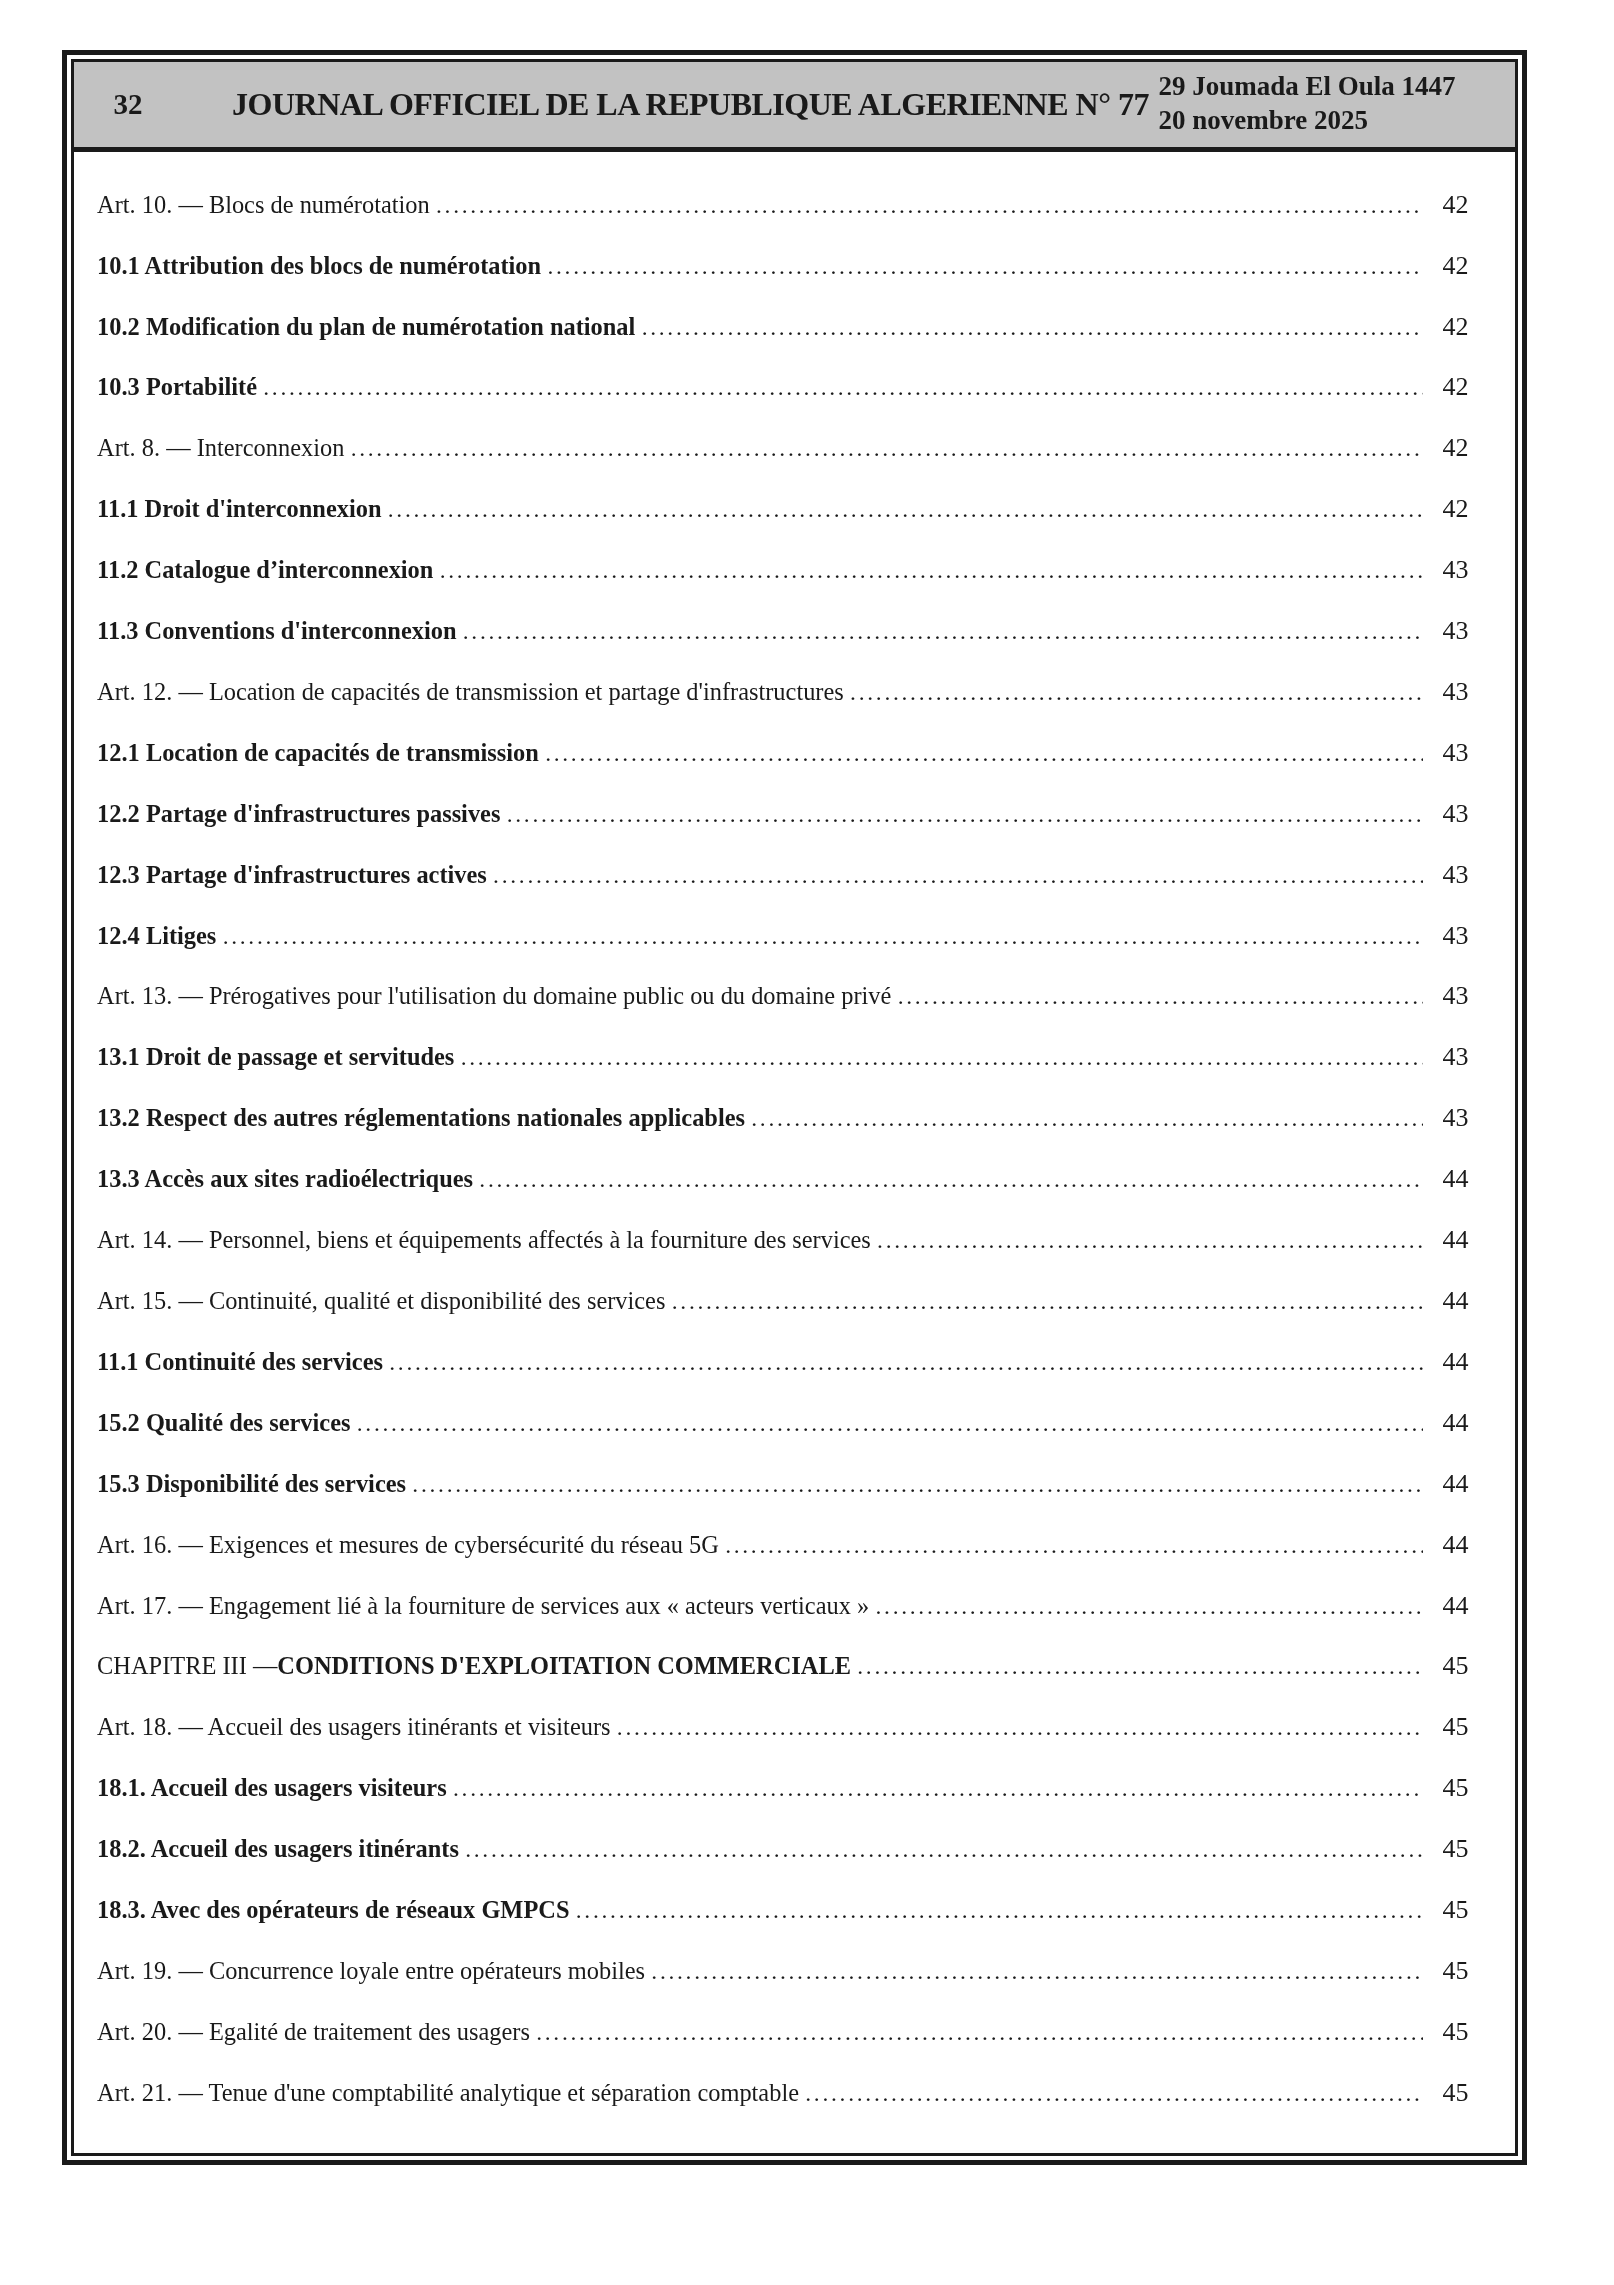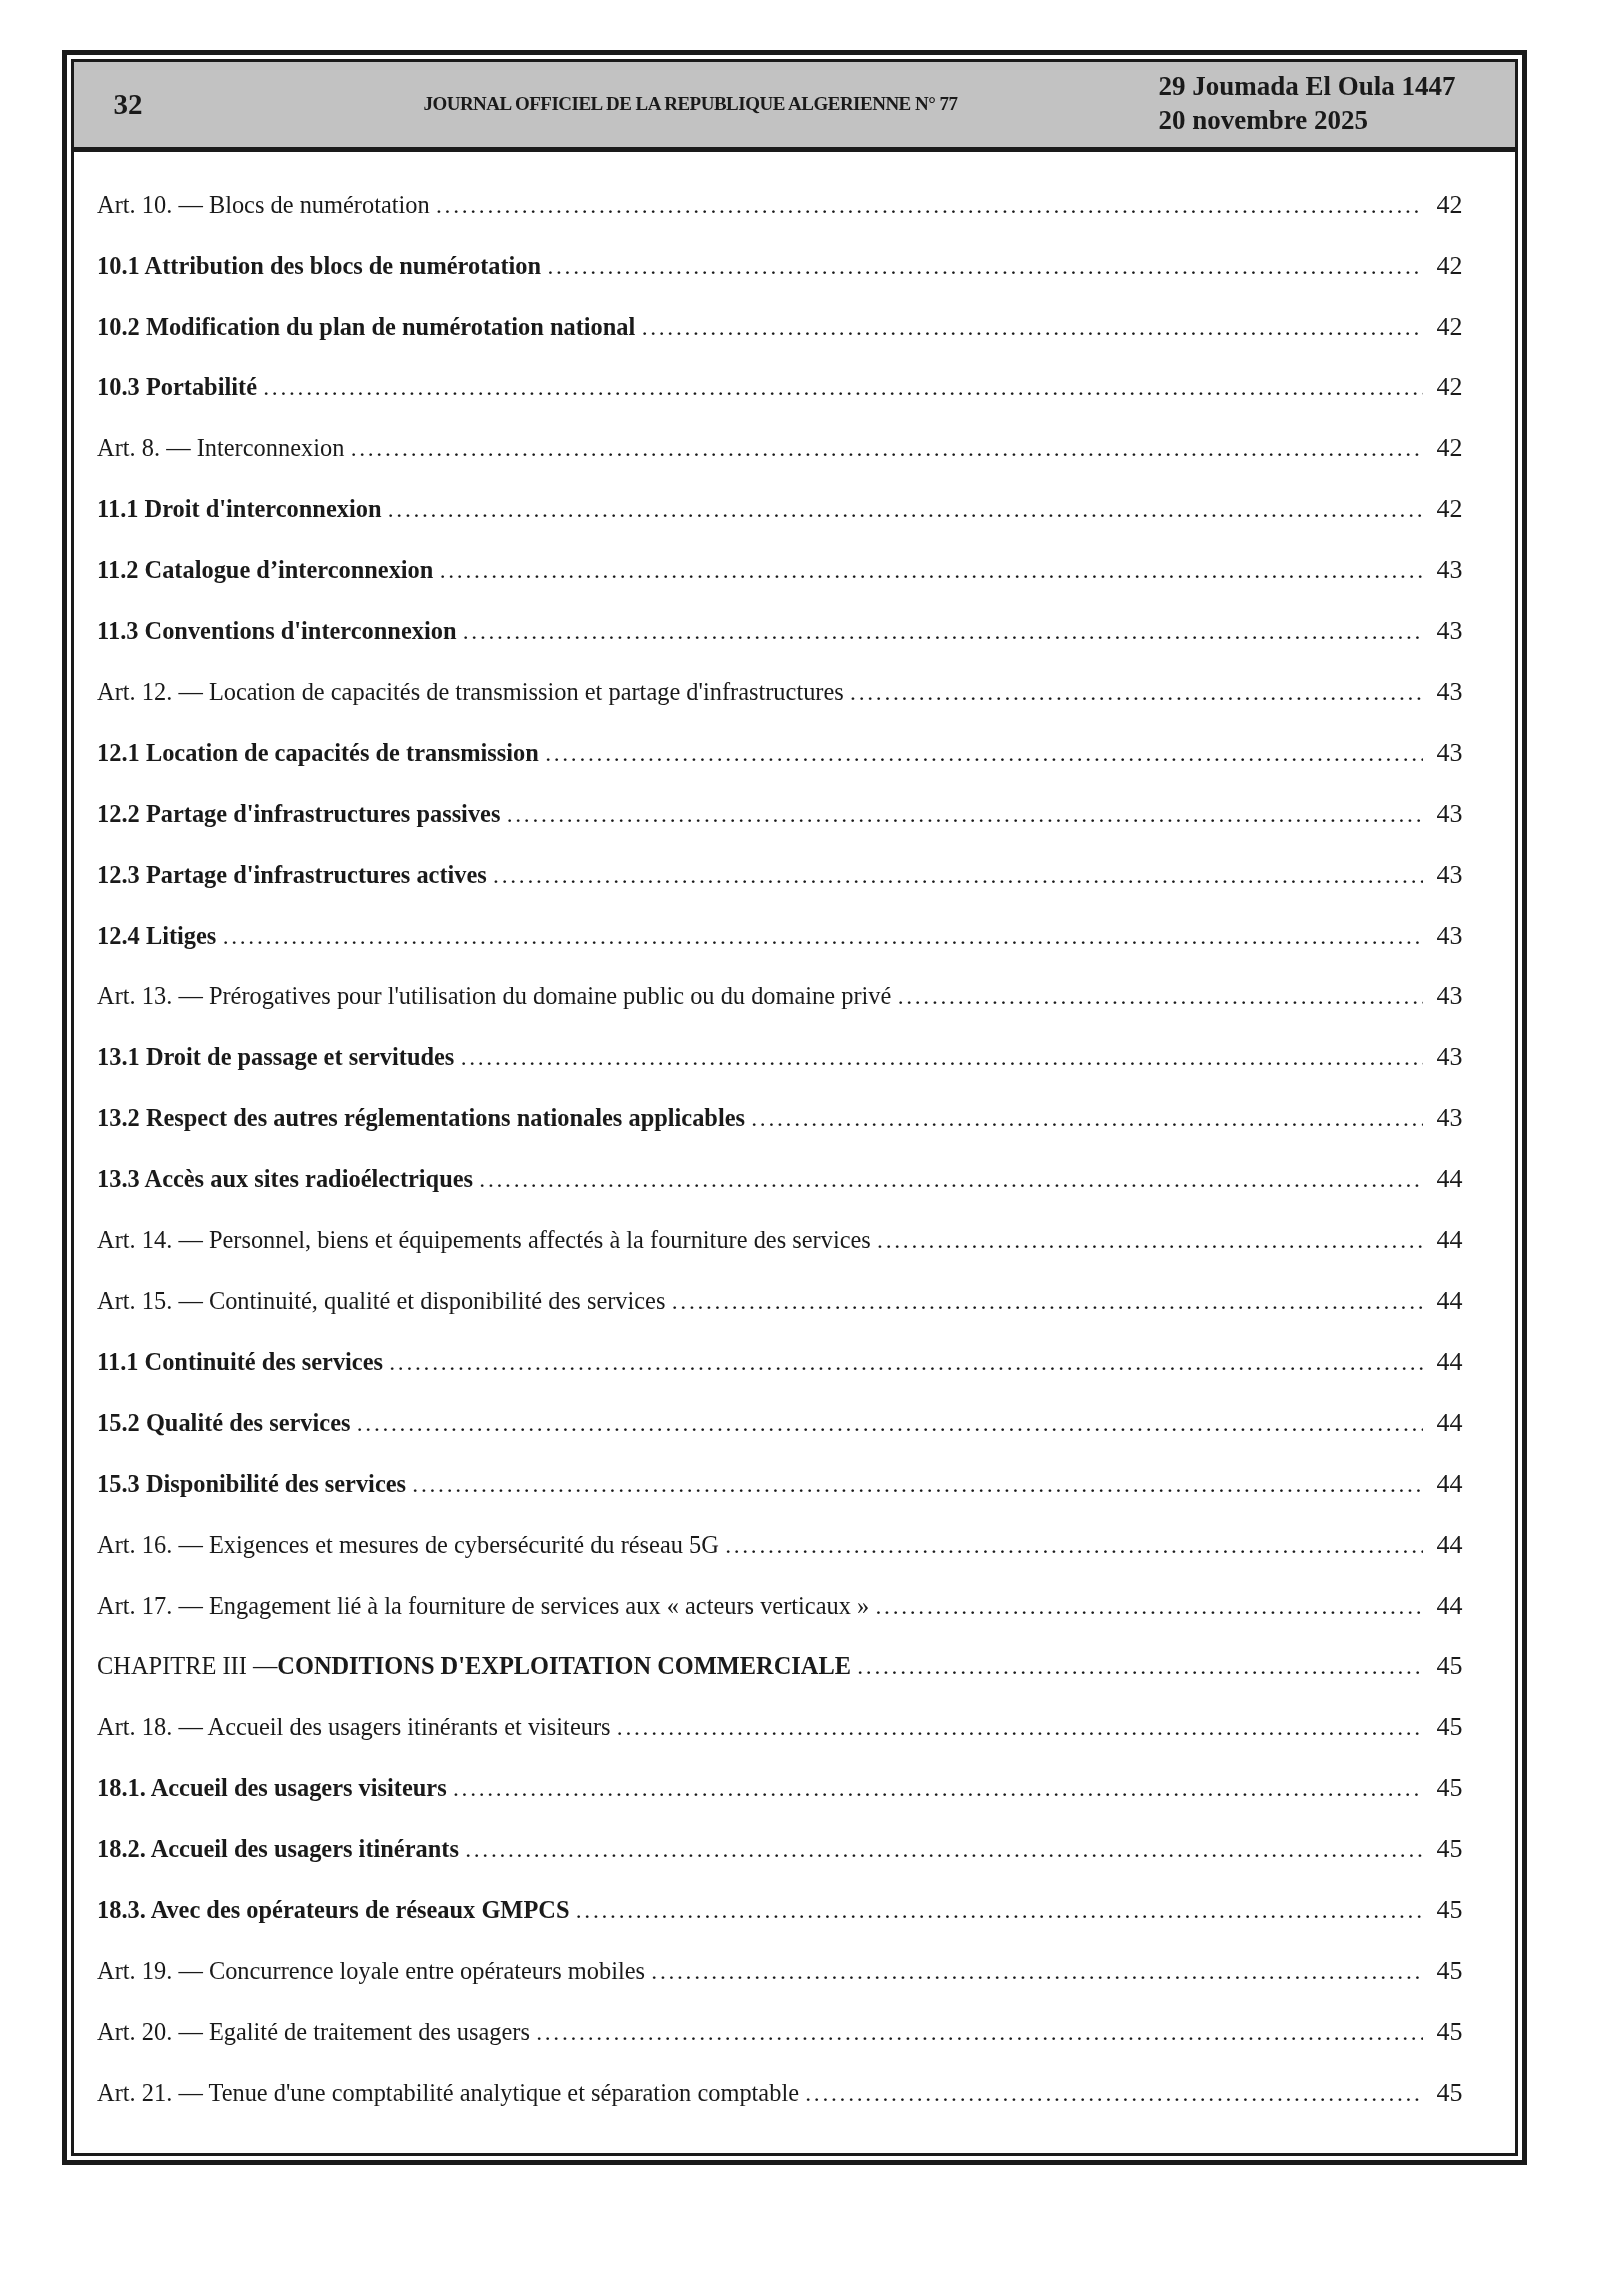--- a/index.html
+++ b/index.html
@@ -35,21 +35,21 @@
   .header-page-number {
     font-weight: bold;
     font-size: 29px;
     width: 109px;
     flex: 0 0 auto;
   }
   .header-title {
     flex: 1 1 auto;
     text-align: center;
     font-weight: bold;
-    font-size: 19px;
+    font-size: 32px;
     letter-spacing: -0.5px;
     white-space: nowrap;
   }
   .header-dates {
     flex: 0 0 auto;
     text-align: left;
     font-weight: bold;
     font-size: 27px;
     line-height: 1.25;
     width: 326px;
@@ -75,21 +75,21 @@
     flex: 1 1 auto;
     overflow: hidden;
     margin: 0 7.2px 0 6.3px;
     letter-spacing: 2.7px;
     font-size: 23.5px;
     color: #1a1a1a;
   }
   .toc-row .entry-page {
     flex: 0 0 auto;
     font-size: 26px;
-    text-align: center;
+    text-align: right;
     min-width: 38px;
   }
 </style>
 </head>
 <body>
 
 <div class="page-frame">
   <div class="page-frame-inner">
 
     <div class="header-band">

